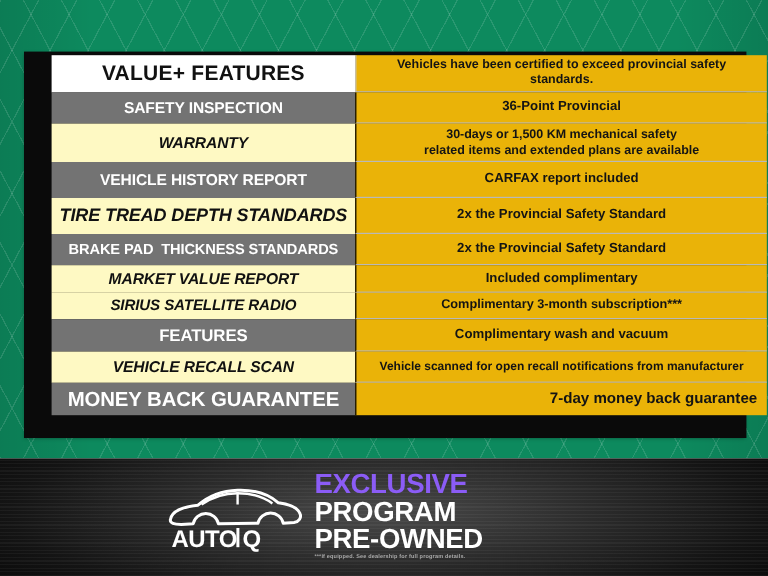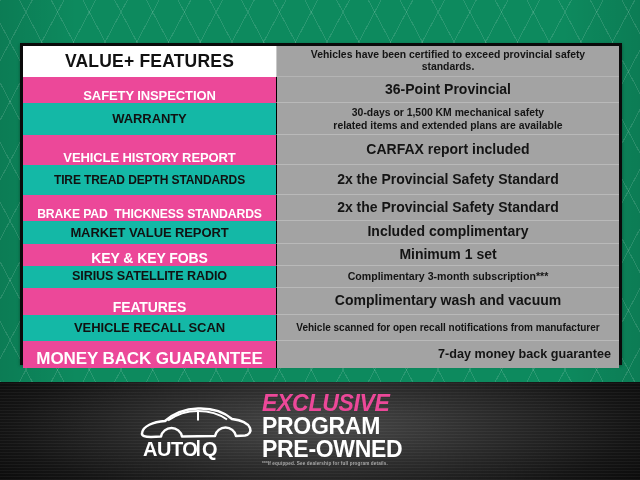--- a/index.html
+++ b/index.html
@@ -61,20 +61,21 @@
     display: flex;
     flex-direction: column;
     box-sizing: border-box;
   }
 
   .row {
     display: flex;
     flex: 0 0 auto;
     width: 100%;
     box-sizing: border-box;
+    margin-left: 20px;
   }
 
   .cell-label {
     width: 253px;
     flex: 0 0 253px;
     display: flex;
     align-items: center;
     justify-content: center;
     box-sizing: border-box;
     text-align: center;
@@ -82,21 +83,21 @@
     letter-spacing: -0.1px;
     line-height: 1.05;
   }
   .cell-value {
     flex: 1 1 auto;
     display: flex;
     align-items: center;
     justify-content: center;
     box-sizing: border-box;
     text-align: center;
-    background: #a3a3a3;
+    background: #eab308;
     color: #141414;
     line-height: 1.12;
     border-left: 1px solid #000000;
   }
 
   
   .row.header .cell-label {
     background: #ffffff;
     color: #111111;
     font-size: 17.5px;
@@ -106,55 +107,55 @@
   .row.header .cell-value {
     font-size: 10.4px;
     font-weight: bold;
     border-left: 1px solid #c9c9c9;
     border-bottom: 1px solid #b4b4b4;
   }
   .row.header { height: 31px; }
 
   
   .row.dark .cell-label {
-    background: #ec4899;
+    background: #737373;
     color: #ffffff;
-    align-items: flex-end;
   }
   .row.light .cell-label {
-    background: #14b8a6;
+    background: #fef9c3;
     color: #111111;
+    font-style: italic;
   }
   .row.dark .cell-value,
   .row.light .cell-value {
     border-left: 1px solid #000000;
     border-bottom: 1px solid #b9b9b9;
   }
   .row.last .cell-value { border-bottom: none; justify-content: flex-end; }
 
   .cell-label .lbl {
     display: block;
     white-space: pre;
     font-size: 13px;
   }
   .cell-value .val {
     display: block;
-    font-size: 14px;
+    font-size: 11px;
     font-weight: bold;
     padding: 0 8px;
     white-space: pre-line;
   }
 
   
   .row.r-warranty .val { font-size: 10.4px; line-height: 1.25; }
   .row.r-recall .val { font-size: 10px; }
   .row.r-money .val { font-size: 12.6px; }
   .row.r-money .lbl { font-size: 17px; }
   .row.r-brake .lbl { font-size: 12.2px; }
-  .row.r-tire .lbl { font-size: 12px; text-align: right; }
+  .row.r-tire .lbl { font-size: 15px; text-align: right; }
   .row.r-sirius .lbl { font-size: 12.6px; }
   .row.r-sirius .val { font-size: 10.6px; }
   .row.r-detailing .lbl { font-size: 14px; }
   .row.r-keys .lbl { font-size: 14px; }
 
   
   .footer {
     position: absolute;
     left: 0;
     top: 382px;
@@ -186,21 +187,21 @@
     top: 392px;
     width: 330px;
   }
   .brand-line {
     font-weight: bold;
     line-height: 0.99;
     letter-spacing: -0.3px;
     font-size: 23px;
     display: block;
   }
-  .brand-line.exclusive { color: #ec4899; font-style: italic; }
+  .brand-line.exclusive { color: #8b5cf6; }
   .brand-line.pre-owned { color: #ffffff; }
   .brand-line.program { color: #ffffff; }
 
   .fineprint {
     position: absolute;
     left: 262px;
     top: 461px;
     color: #a9a9a9;
     font-size: 4.6px;
     letter-spacing: 0.15px;
@@ -275,28 +276,20 @@
 
       <div class="row light r-market" style="height:23px">
         <div class="cell-label">
           <span class="lbl">MARKET VALUE REPORT</span>
         </div>
         <div class="cell-value">
           <span class="val">Included complimentary</span>
         </div>
       </div>
 
-      <div class="row dark r-keys" style="height:22px">
-        <div class="cell-label">
-          <span class="lbl">KEY &amp; KEY FOBS</span>
-        </div>
-        <div class="cell-value">
-          <span class="val">Minimum 1 set</span>
-        </div>
-      </div>
 
       <div class="row light r-sirius" style="height:22px">
         <div class="cell-label">
           <span class="lbl">SIRIUS SATELLITE RADIO</span>
         </div>
         <div class="cell-value">
           <span class="val">Complimentary 3-month subscription***</span>
         </div>
       </div>
 

